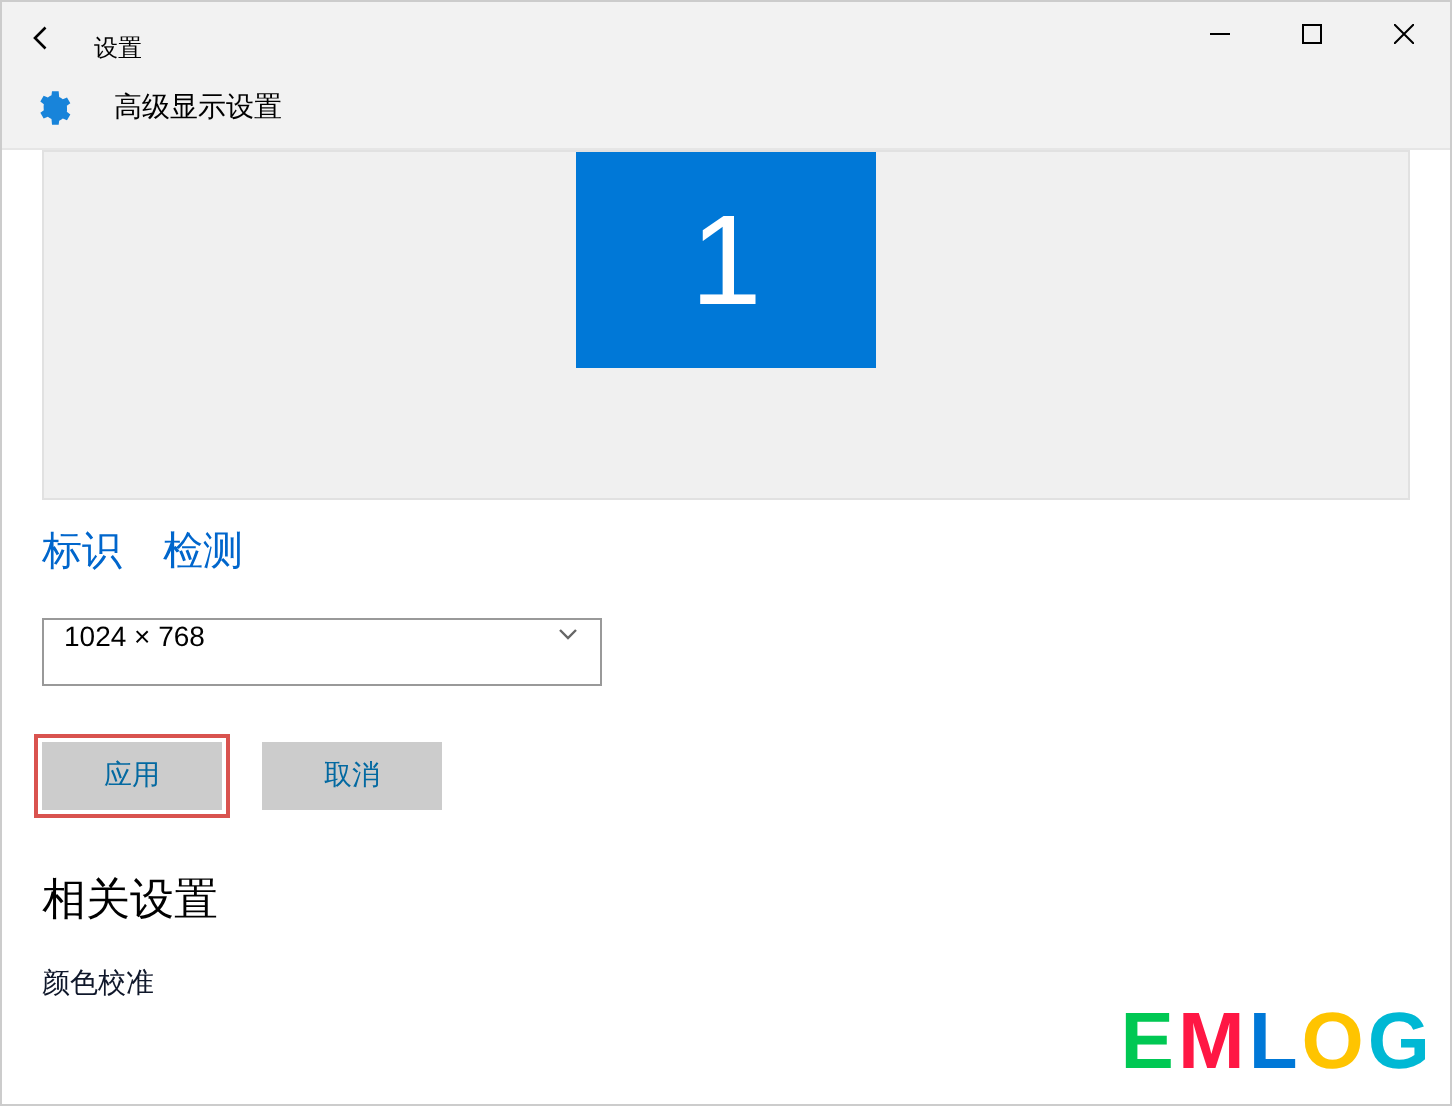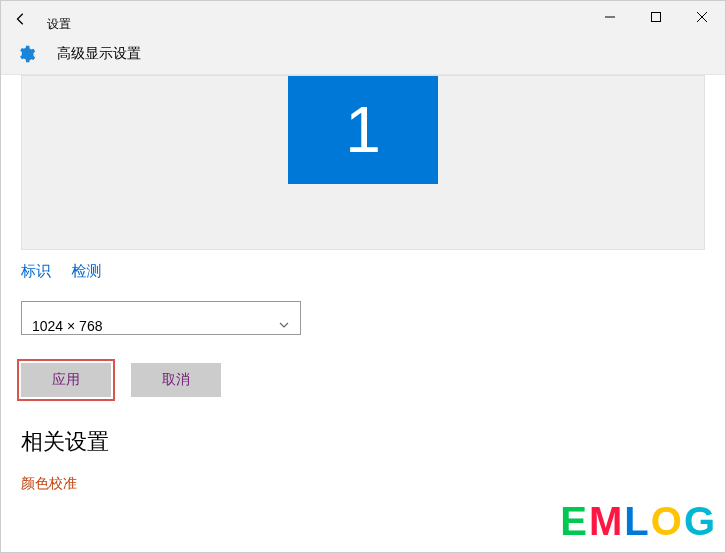--- a/index.html
+++ b/index.html
@@ -66,62 +66,62 @@
     background: #0078d7;
     color: #fff;
     display: flex; align-items: center; justify-content: center;
     font-size: 64px; font-weight: 200;
   }
   .links {
     margin: 10px 0 20px 0;
   }
   .links a {
     color: #0066cc;
-    font-size: 15px;
+    font-size: 20px;
     margin-right: 16px;
     text-decoration: none;
     cursor: pointer;
   }
   .section-label {
     font-size: 14px;
     margin-bottom: 8px;
   }
   .dropdown {
     width: 280px;
     height: 34px;
     border: 1px solid #999;
     display: flex;
-    align-items: flex-end;
+    align-items: flex-start;
     padding: 0 10px;
     font-size: 14px;
     justify-content: space-between;
     cursor: pointer;
     margin-bottom: 28px;
   }
   .chevron { width:12px; height:12px; }
   .button-row { display: flex; gap: 20px; margin-bottom: 30px; }
   .btn {
     width: 90px; height: 34px;
     background: #ccc;
     border: none;
     font-size: 14px;
-    color: #701a75;
+    color: #0369a1;
     display: flex; align-items: center; justify-content: center;
     cursor: pointer;
   }
   .btn.apply {
     outline: 2px solid #d9534f;
     outline-offset: 2px;
   }
   .related-heading {
     font-size: 22px;
     margin-bottom: 18px;
   }
   .related-link {
-    color: #c2410c;
+    color: #0f172a;
     font-size: 14px;
     cursor: pointer;
   }
   .watermark {
     position: absolute;
     right: 8px;
     bottom: 8px;
     font-size: 40px;
     font-weight: 800;
     letter-spacing: 2px;

